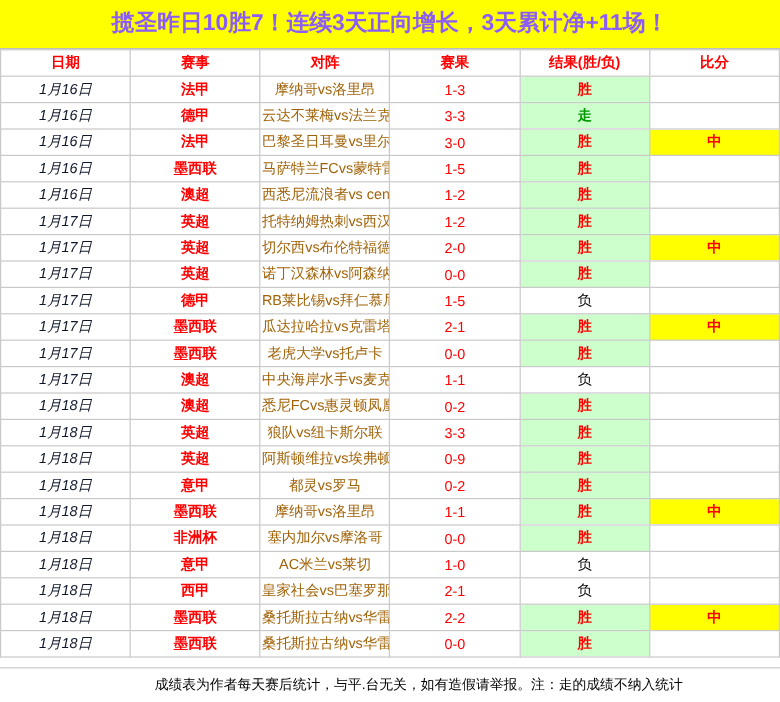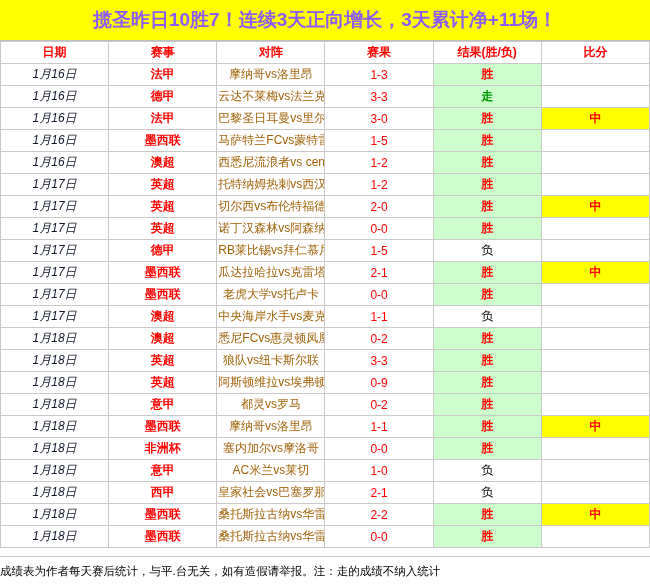--- a/index.html
+++ b/index.html
@@ -85,24 +85,26 @@
     color: #ff0000;
     font-weight: bold;
   }
   td.final.hit { background: #ffff00; }
   .footer {
     margin-top: auto;
     height: 28px;
     line-height: 28px;
     font-size: 11.5px;
     color: #000000;
+    text-align: center;
     background: #ffffff;
     border-top: 1px solid #c9c9c9;
     white-space: nowrap;
     overflow: hidden;
+    padding-left: 48px;
   }
   .footer .note { color: #000000; }
 </style>
 </head>
 <body>
 
 <div class="sheet">
 
   <div class="banner">揽圣昨日10胜7！连续3天正向增长，3天累计净+11场！</div>
 

